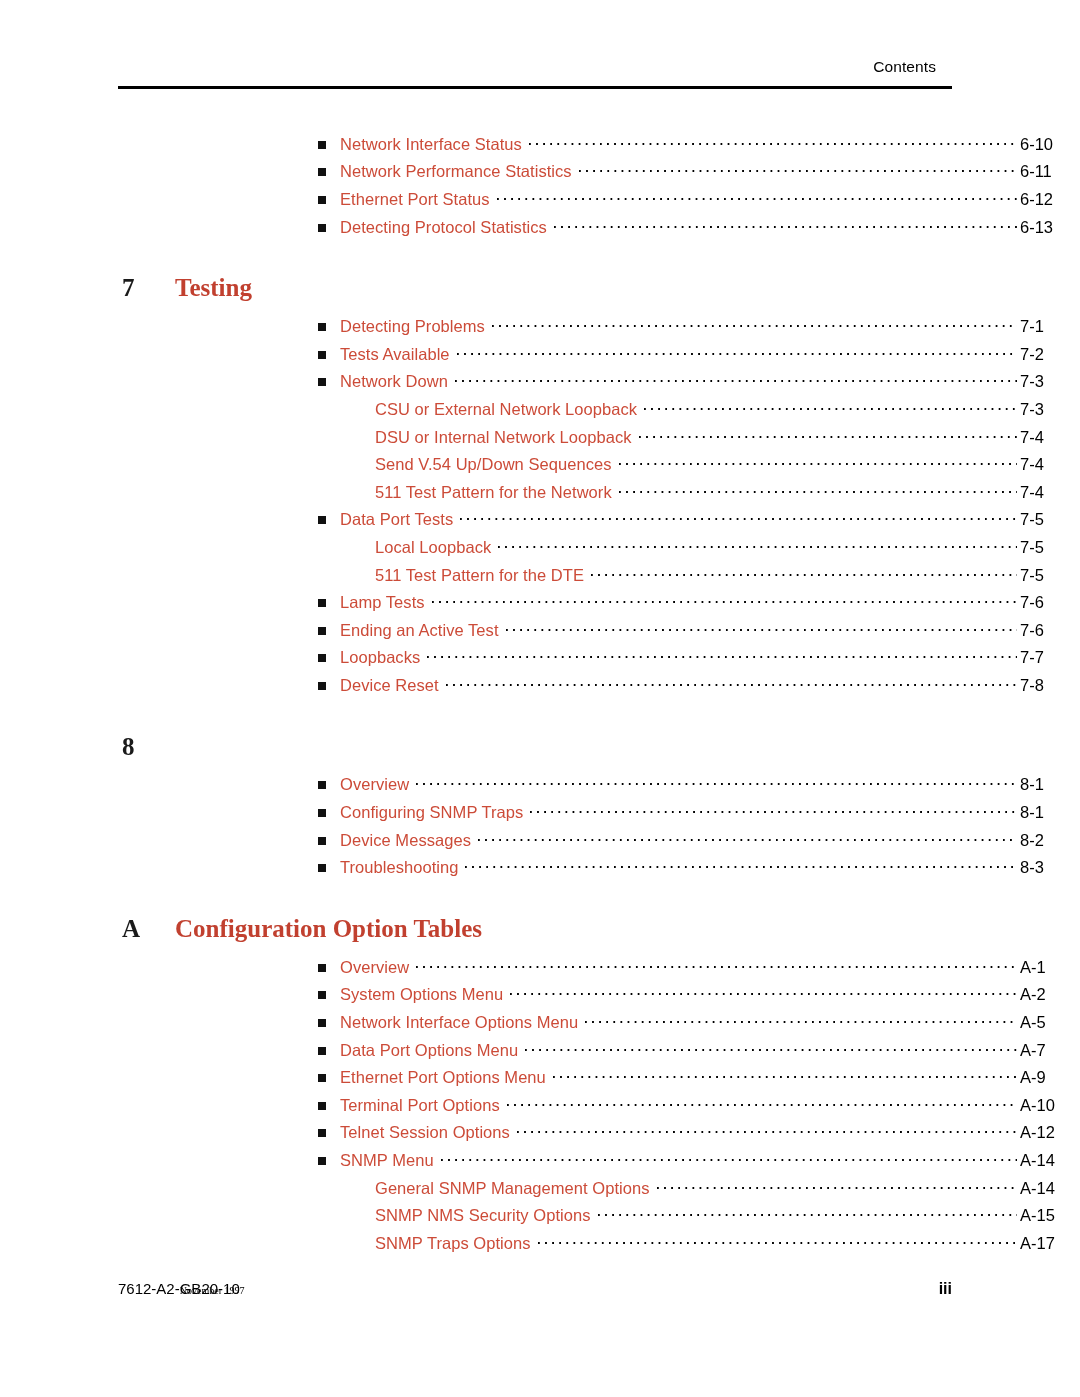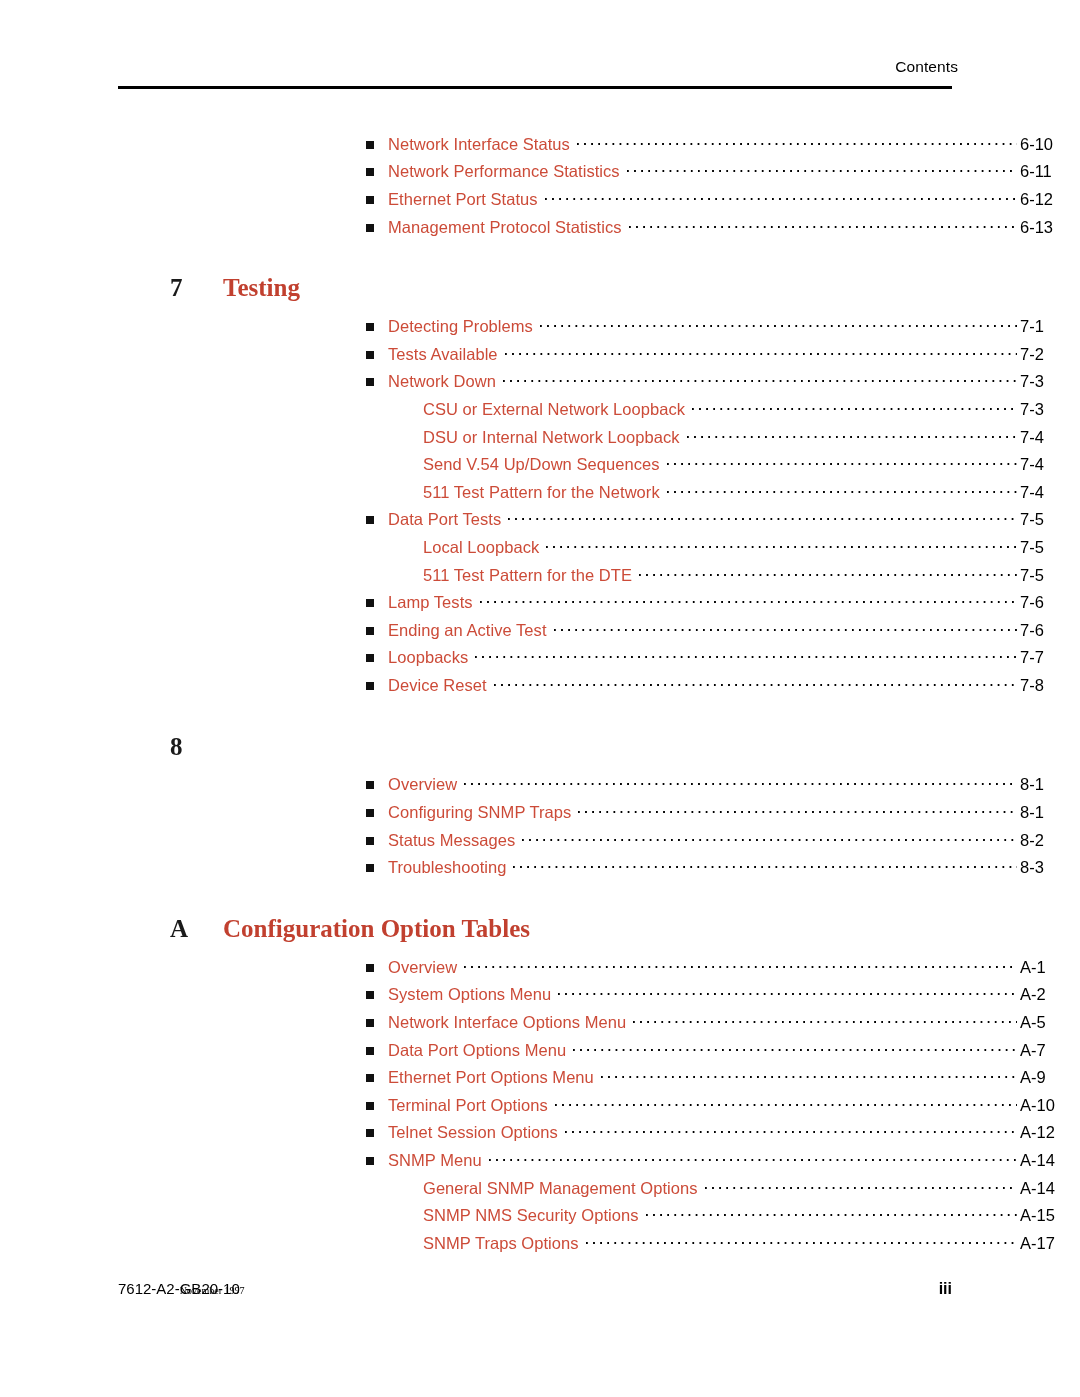--- a/index.html
+++ b/index.html
@@ -18,21 +18,21 @@
   }
 
   .page {
     position: absolute;
     inset: 0;
   }
 
   
   .page-header {
     position: absolute;
-    left: 124px;
+    left: 102px;
     top: 58px;
     width: 834px;
   }
   .header-label {
     display: block;
     text-align: right;
     font-family: "Liberation Sans", sans-serif;
     font-size: 15.5px;
     color: #000000;
     letter-spacing: 0.1px;
@@ -49,21 +49,20 @@
   
   .toc {
     position: absolute;
     left: 0;
     top: 132px;
     width: 1080px;
   }
 
   .toc-group {
     display: block;
-    padding-left: 48px;
   }
 
   
   .chapter-heading {
     display: flex;
     align-items: baseline;
     margin: 0;
     padding: 0;
   }
   .chapter-heading .ch-num {
@@ -215,21 +214,21 @@
             <span class="bullet"></span>
           </span>
           <span class="entry-title">Ethernet Port Status</span>
           <span class="leader"></span>
           <span class="page-num">6-12</span>
         </div>
         <div class="entry">
           <span class="bullet-cell">
             <span class="bullet"></span>
           </span>
-          <span class="entry-title">Management Protocol Statistics</span>
+          <span class="entry-title">Detecting Protocol Statistics</span>
           <span class="leader"></span>
           <span class="page-num">6-13</span>
         </div>
       </div>
       <div class="toc-group">
         <div class="chapter-heading" style="margin-top: 33px; margin-bottom: 14px;">
           <span class="ch-num">7</span>
           <span class="ch-title">Testing</span>
         </div>
         <div class="entry">
@@ -362,21 +361,21 @@
             <span class="bullet"></span>
           </span>
           <span class="entry-title">Configuring SNMP Traps</span>
           <span class="leader"></span>
           <span class="page-num">8-1</span>
         </div>
         <div class="entry">
           <span class="bullet-cell">
             <span class="bullet"></span>
           </span>
-          <span class="entry-title">Status Messages</span>
+          <span class="entry-title">Device Messages</span>
           <span class="leader"></span>
           <span class="page-num">8-2</span>
         </div>
         <div class="entry">
           <span class="bullet-cell">
             <span class="bullet"></span>
           </span>
           <span class="entry-title">Troubleshooting</span>
           <span class="leader"></span>
           <span class="page-num">8-3</span>

